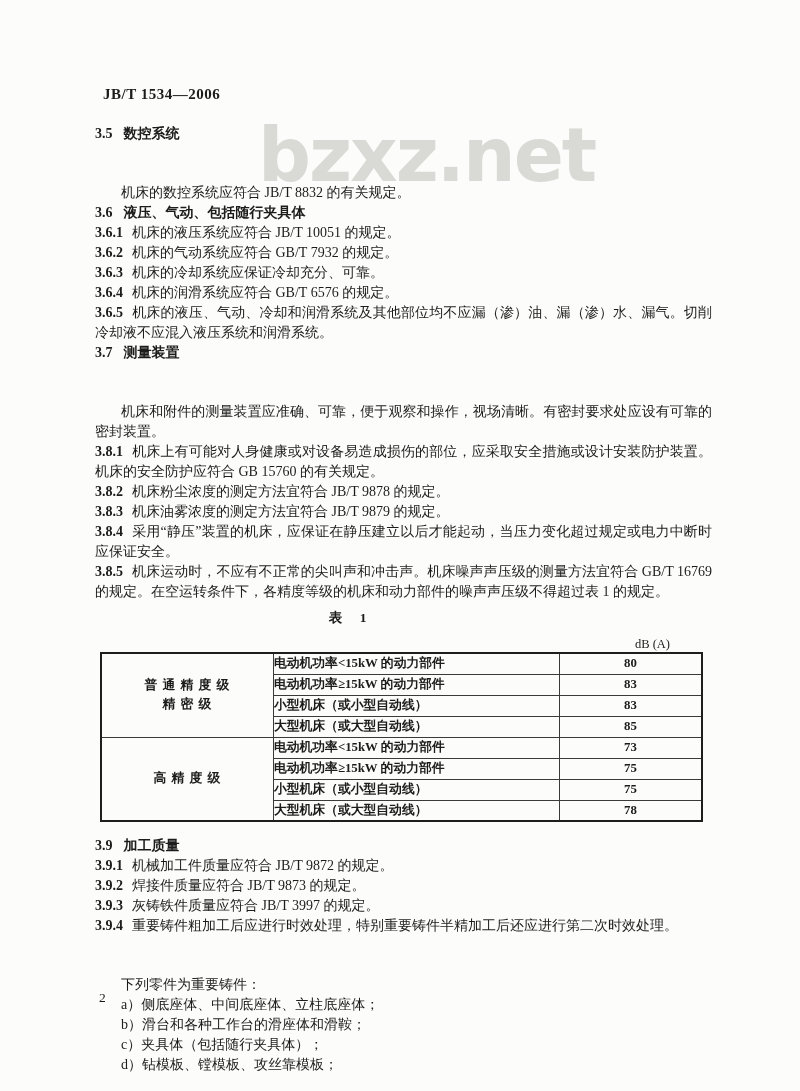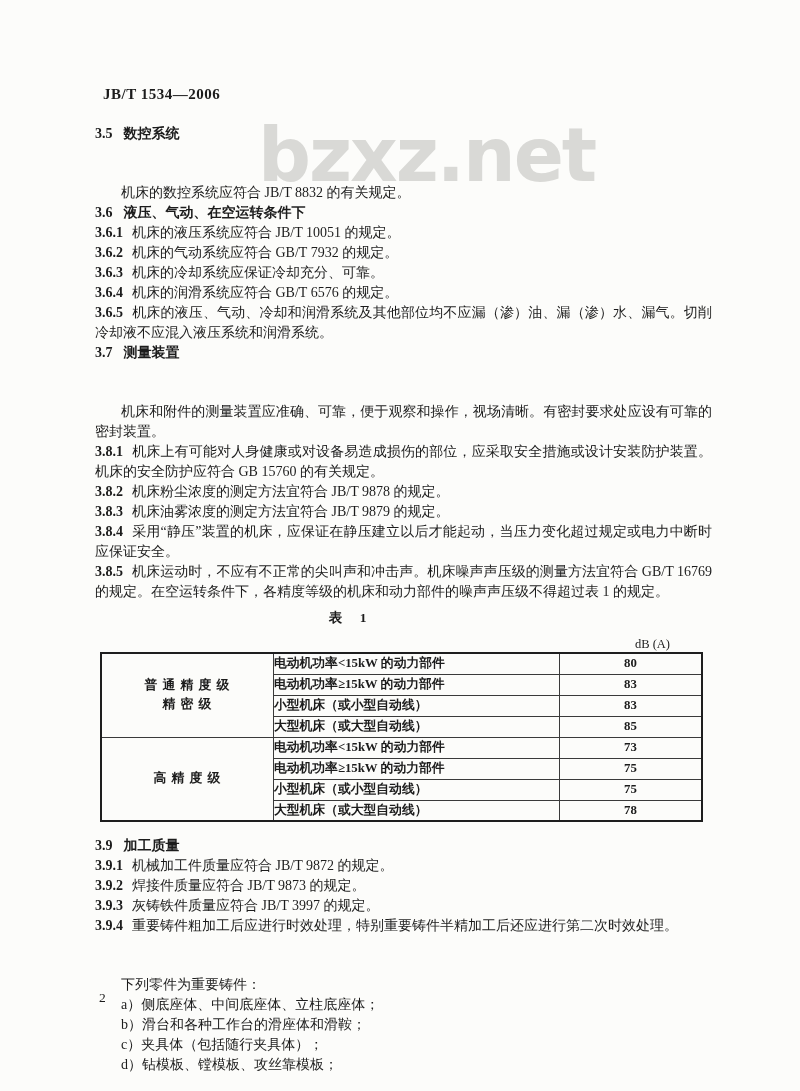--- a/index.html
+++ b/index.html
@@ -115,21 +115,21 @@
 <div class="page">
 
   <div class="watermark">bzxz.net</div>
 
   <div class="doc-header">JB/T 1534—2006</div>
 
   <div class="content">
 
     <p class="h"><span class="pnum">3.5</span><span>数控系统</span></p>
     <p class="indent">机床的数控系统应符合 JB/T 8832 的有关规定。</p>
-    <p class="h"><span class="pnum">3.6</span><span>液压、气动、在空运转条件下</span></p>
+    <p class="h"><span class="pnum">3.6</span><span>液压、气动、包括随行夹具体</span></p>
     <p><span class="pnum">3.6.1</span><span>机床的液压系统应符合 JB/T 10051 的规定。</span></p>
     <p><span class="pnum">3.6.2</span><span>机床的气动系统应符合 GB/T 7932 的规定。</span></p>
     <p><span class="pnum">3.6.3</span><span>机床的冷却系统应保证冷却充分、可靠。</span></p>
     <p><span class="pnum">3.6.4</span><span>机床的润滑系统应符合 GB/T 6576 的规定。</span></p>
     <p><span class="pnum">3.6.5</span><span>机床的液压、气动、冷却和润滑系统及其他部位均不应漏（渗）油、漏（渗）水、漏气。切削冷却液不应混入液压系统和润滑系统。</span></p>
     <p class="h"><span class="pnum">3.7</span><span>测量装置</span></p>
     <p class="indent">机床和附件的测量装置应准确、可靠，便于观察和操作，视场清晰。有密封要求处应设有可靠的密封装置。</p>
     <p><span class="pnum">3.8.1</span><span>机床上有可能对人身健康或对设备易造成损伤的部位，应采取安全措施或设计安装防护装置。机床的安全防护应符合 GB 15760 的有关规定。</span></p>
     <p><span class="pnum">3.8.2</span><span>机床粉尘浓度的测定方法宜符合 JB/T 9878 的规定。</span></p>
     <p><span class="pnum">3.8.3</span><span>机床油雾浓度的测定方法宜符合 JB/T 9879 的规定。</span></p>

